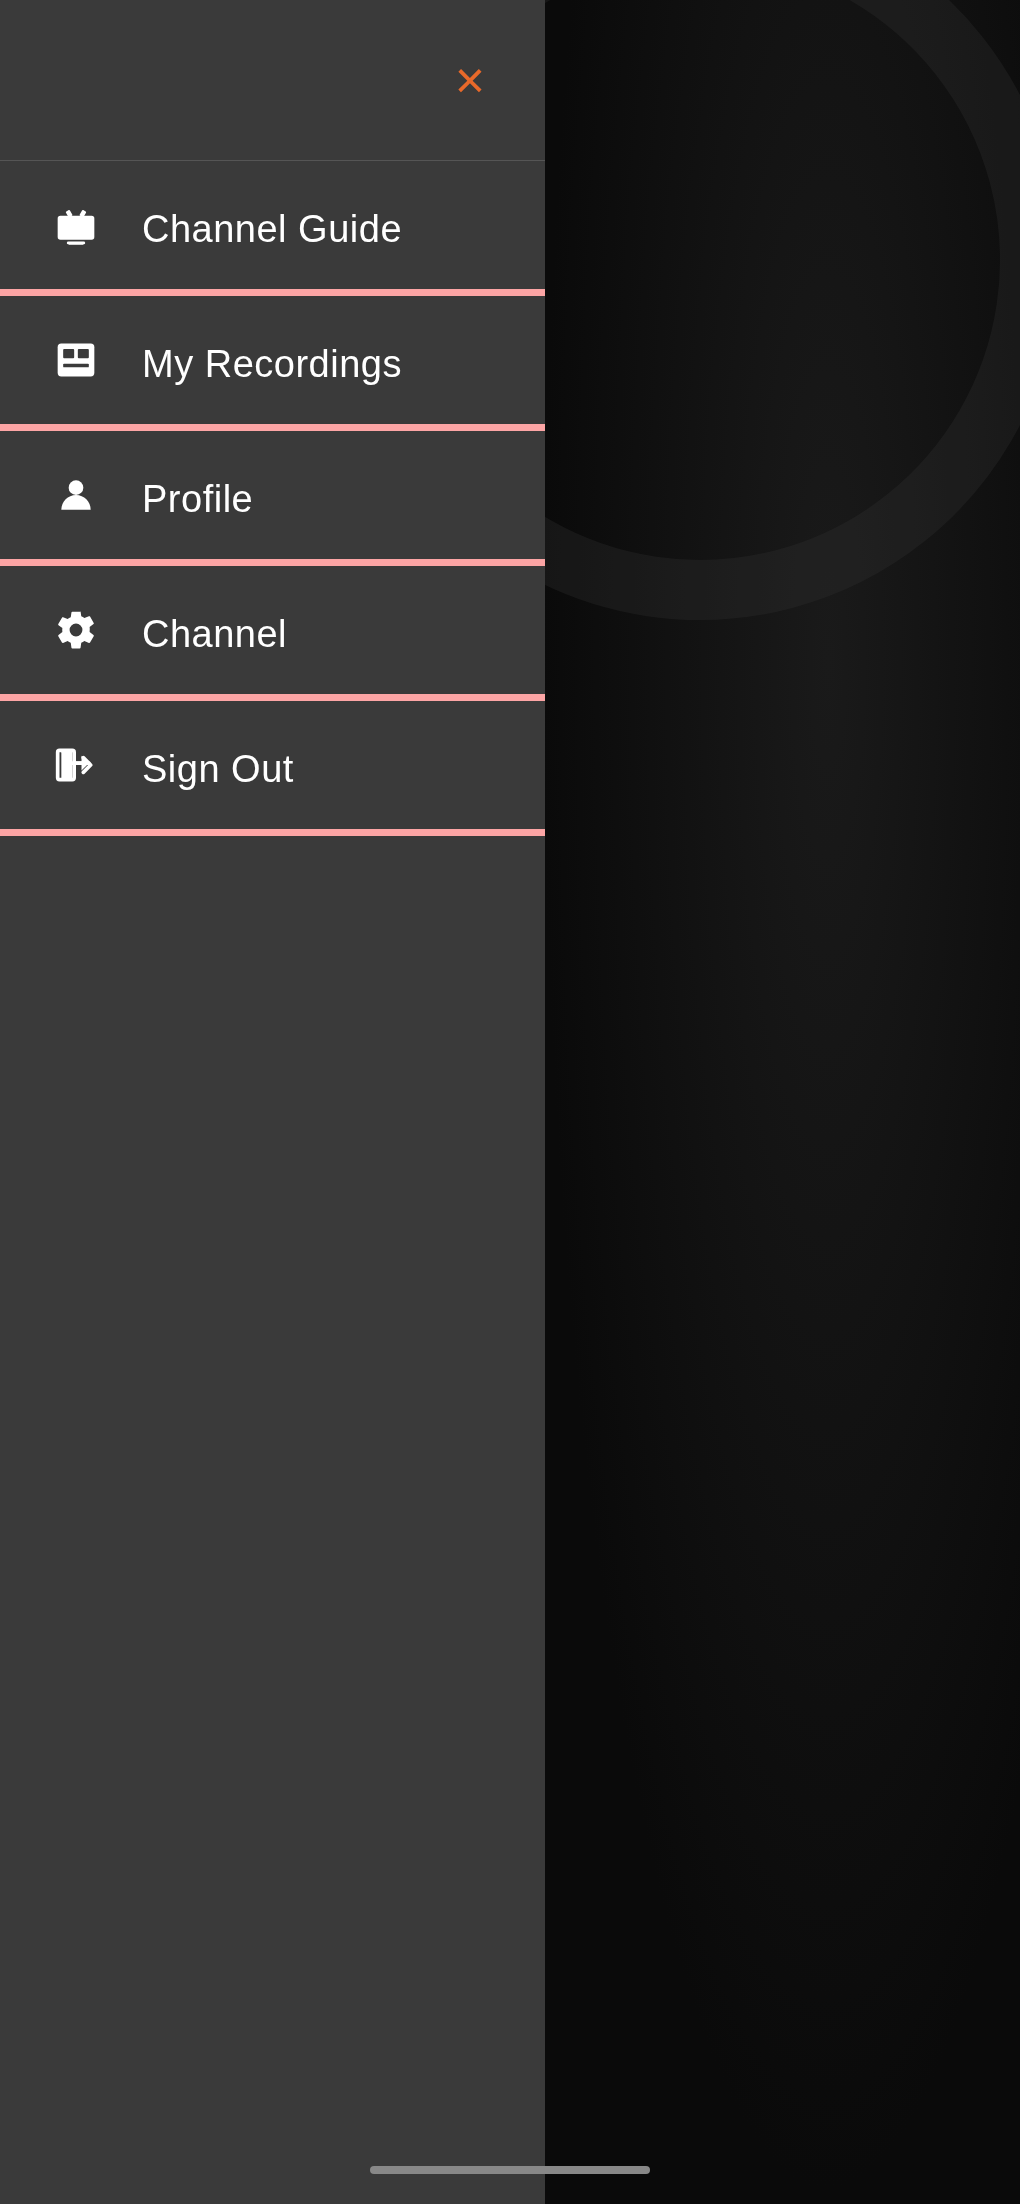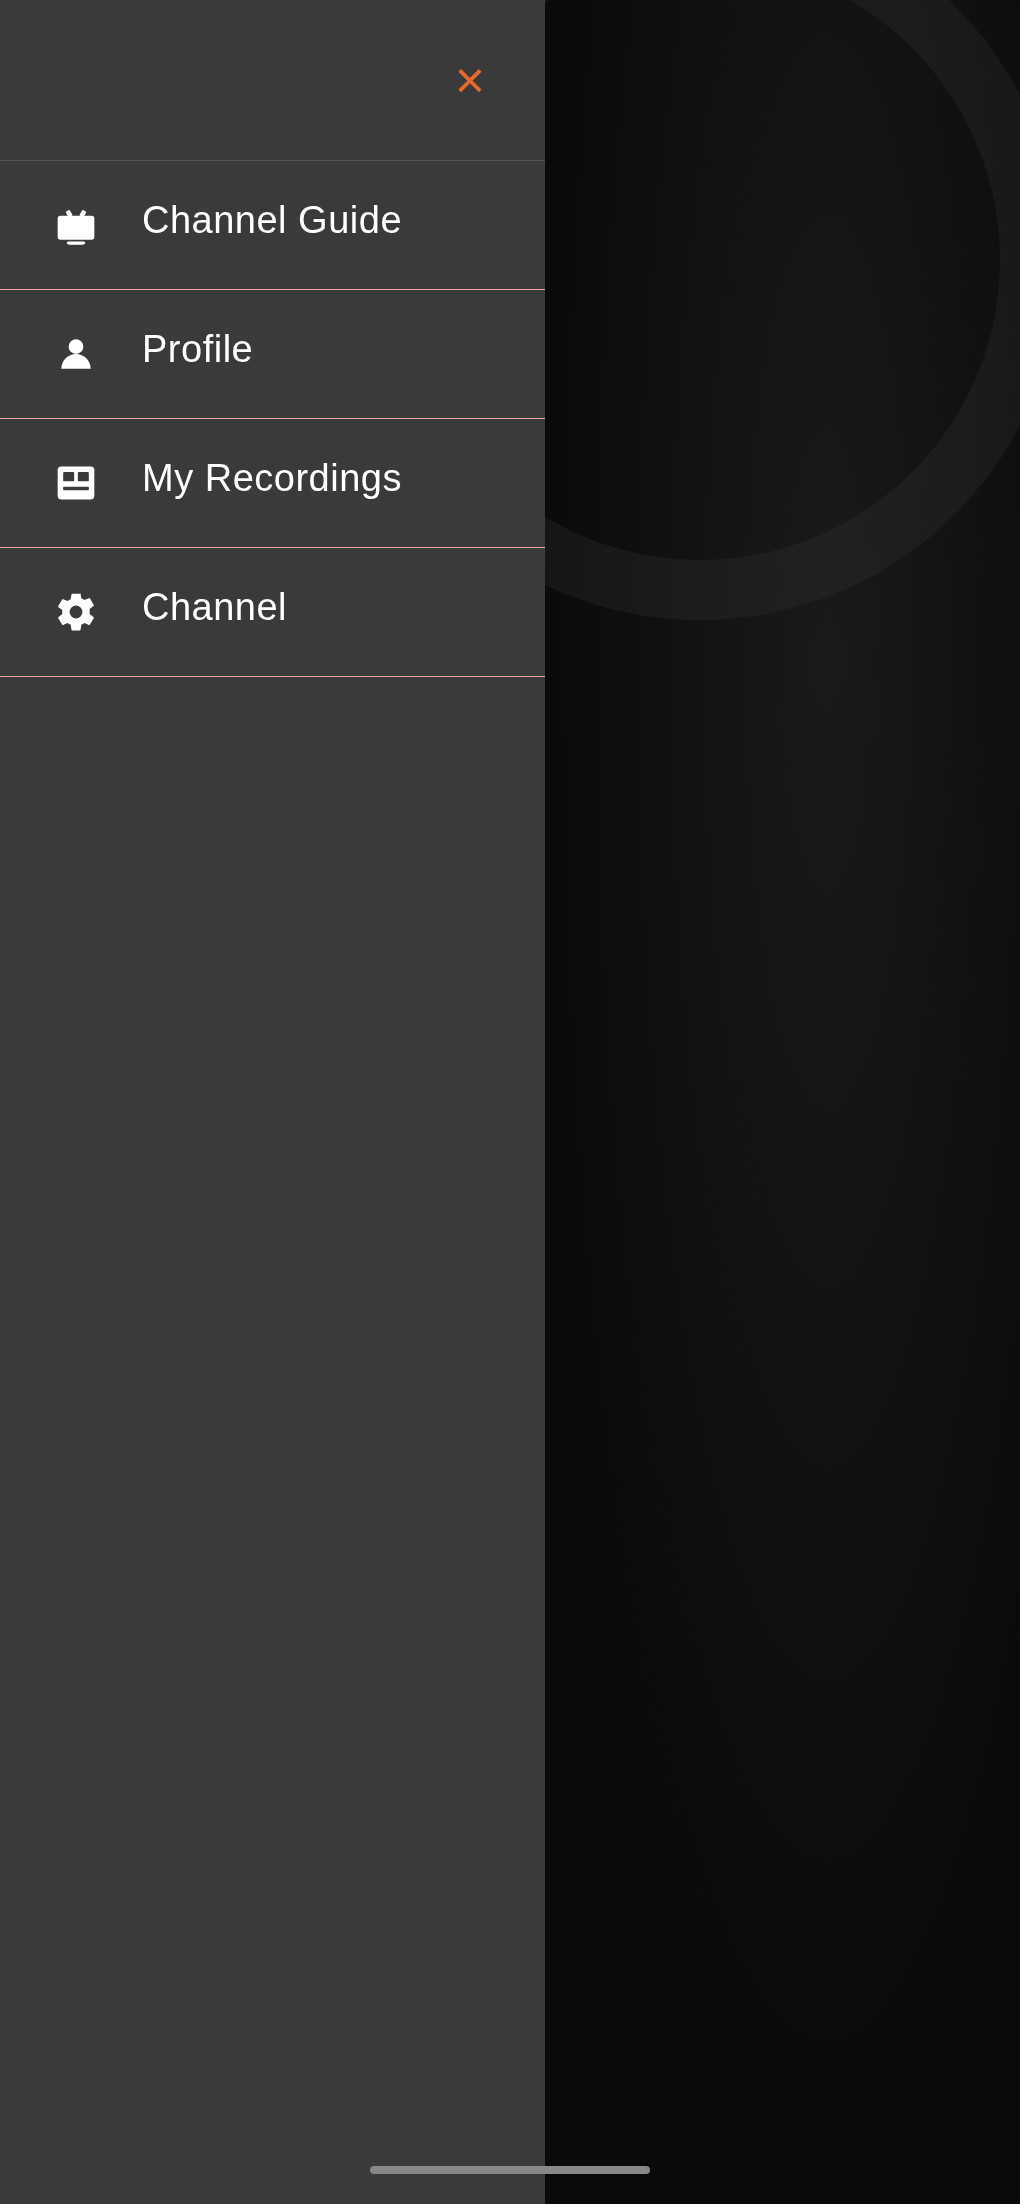--- a/index.html
+++ b/index.html
@@ -91,23 +91,23 @@
     }
 
     
     .menu-list {
       list-style: none;
       border-top: 1px solid #555;
     }
 
     .menu-item {
       display: flex;
-      align-items: flex-start;
+      align-items: flex-end;
       padding: 38px 50px;
-      border-bottom: 1px solid #fca5a5;
+      border-bottom: 7px solid #fca5a5;
       cursor: pointer;
       gap: 40px;
     }
 
     .menu-icon {
       width: 52px;
       height: 52px;
       flex-shrink: 0;
       display: flex;
       align-items: center;
@@ -167,47 +167,60 @@
           <rect x="7" y="4" width="2.5" height="3.5" rx="0.5" transform="rotate(-30 8.25 5.75)"></rect>
           <rect x="14.5" y="4" width="2.5" height="3.5" rx="0.5" transform="rotate(30 15.75 5.75)"></rect>
         </svg>
       </div>
       <span class="menu-label">Channel Guide</span>
     </li>
 
     <li class="menu-item">
       <div class="menu-icon">
         <svg viewBox="0 0 24 24" xmlns="http://www.w3.org/2000/svg">
-          <circle cx="12" cy="8" r="4"></circle>
-          <path d="M4 20c0-4.4 3.6-8 8-8s8 3.6 8 8"></path>
-        </svg>
-      </div>
-      <span class="menu-label">Profile</span>
-    </li>
-
-    <li class="menu-item">
-      <div class="menu-icon">
-        <svg viewBox="0 0 24 24" xmlns="http://www.w3.org/2000/svg">
           <rect x="2" y="3" width="20" height="18" rx="2" ry="2"></rect>
           <rect x="5" y="6" width="6" height="5" rx="0.5" fill="#3a3a3a"></rect>
           <rect x="13" y="6" width="6" height="5" rx="0.5" fill="#3a3a3a"></rect>
           <rect x="5" y="14" width="14" height="2" rx="0.5" fill="#3a3a3a"></rect>
           <circle cx="12" cy="19" r="1.5"></circle>
         </svg>
       </div>
       <span class="menu-label">My Recordings</span>
     </li>
 
     <li class="menu-item">
       <div class="menu-icon">
         <svg viewBox="0 0 24 24" xmlns="http://www.w3.org/2000/svg">
+          <circle cx="12" cy="8" r="4"></circle>
+          <path d="M4 20c0-4.4 3.6-8 8-8s8 3.6 8 8"></path>
+        </svg>
+      </div>
+      <span class="menu-label">Profile</span>
+    </li>
+
+    <li class="menu-item">
+      <div class="menu-icon">
+        <svg viewBox="0 0 24 24" xmlns="http://www.w3.org/2000/svg">
           <path d="M12 15.5A3.5 3.5 0 0 1 8.5 12 3.5 3.5 0 0 1 12 8.5a3.5 3.5 0 0 1 3.5 3.5 3.5 3.5 0 0 1-3.5 3.5m7.43-2.92c.04-.34.07-.69.07-1.08s-.03-.74-.07-1.08l2.11-1.63c.19-.15.24-.42.12-.64l-2-3.46c-.12-.22-.39-.3-.61-.22l-2.49 1c-.52-.4-1.08-.73-1.69-.98l-.38-2.65C14.46 2.18 14.25 2 14 2h-4c-.25 0-.46.18-.49.42l-.38 2.65c-.61.25-1.17.59-1.69.98l-2.49-1c-.23-.09-.49 0-.61.22l-2 3.46c-.13.22-.07.49.12.64L4.57 10.92c-.04.34-.07.67-.07 1.08s.03.74.07 1.08l-2.11 1.65c-.19.15-.24.42-.12.64l2 3.46c.12.22.39.3.61.22l2.49-1.01c.52.4 1.08.73 1.69.98l.38 2.65c.03.24.24.42.49.42h4c.25 0 .46-.18.49-.42l.38-2.65c.61-.25 1.17-.58 1.69-.98l2.49 1.01c.22.08.49 0 .61-.22l2-3.46c.12-.22.07-.49-.12-.64l-2.11-1.65z"></path>
         </svg>
       </div>
       <span class="menu-label">Channel</span>
     </li>
 
+    <li class="menu-item">
+      <div class="menu-icon">
+        <svg viewBox="0 0 24 24" xmlns="http://www.w3.org/2000/svg">
+          <path d="M10 9V5a1 1 0 0 0-1-1H5a1 1 0 0 0-1 1v14a1 1 0 0 0 1 1h4a1 1 0 0 0 1-1v-4"></path>
+          <path d="M15 15l4-4-4-4"></path>
+          <line x1="19" y1="11" x2="9" y2="11" stroke="#fff" stroke-width="2" stroke-linecap="round"></line>
+          <rect x="2" y="4" width="9" height="16" rx="1" fill="none" stroke="#fff" stroke-width="2"></rect>
+          <path d="M11 11h8" stroke="#fff" stroke-width="2"></path>
+          <polyline points="16,8 20,12 16,16" fill="none" stroke="#fff" stroke-width="2" stroke-linecap="round" stroke-linejoin="round"></polyline>
+        </svg>
+      </div>
+      <span class="menu-label">Sign Out</span>
+    </li>
 
   </ul>
 
 </div>
 
 <div class="scroll-indicator"></div>
 
 </body></html>

